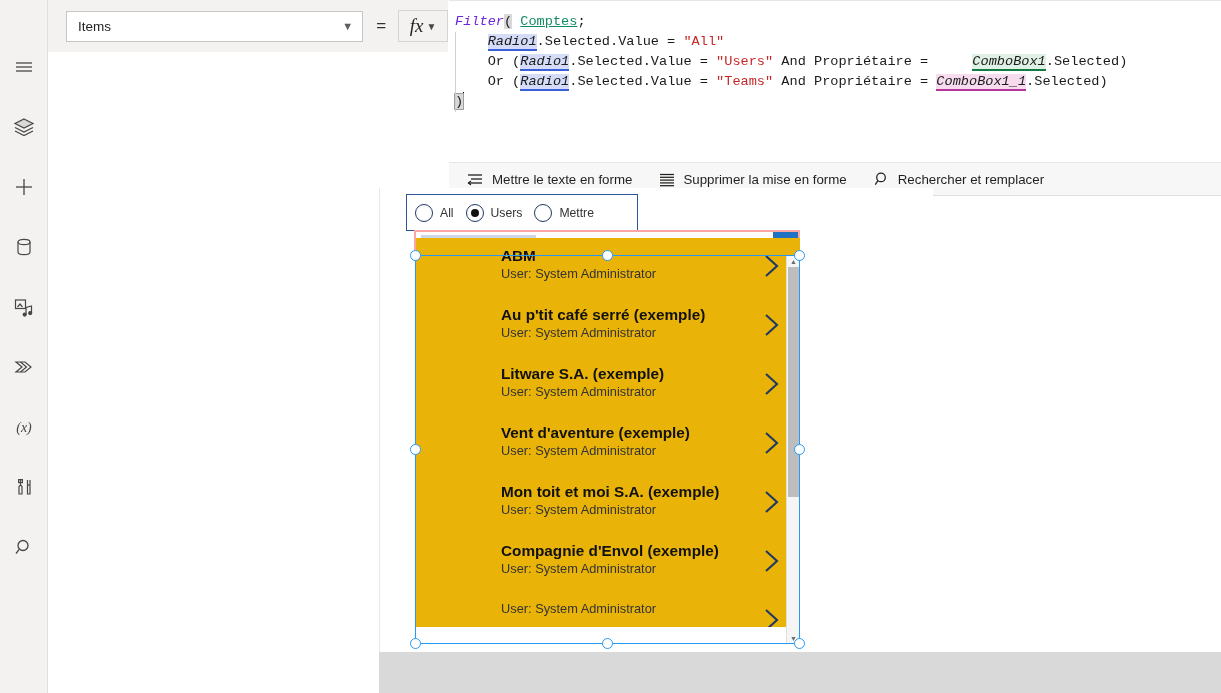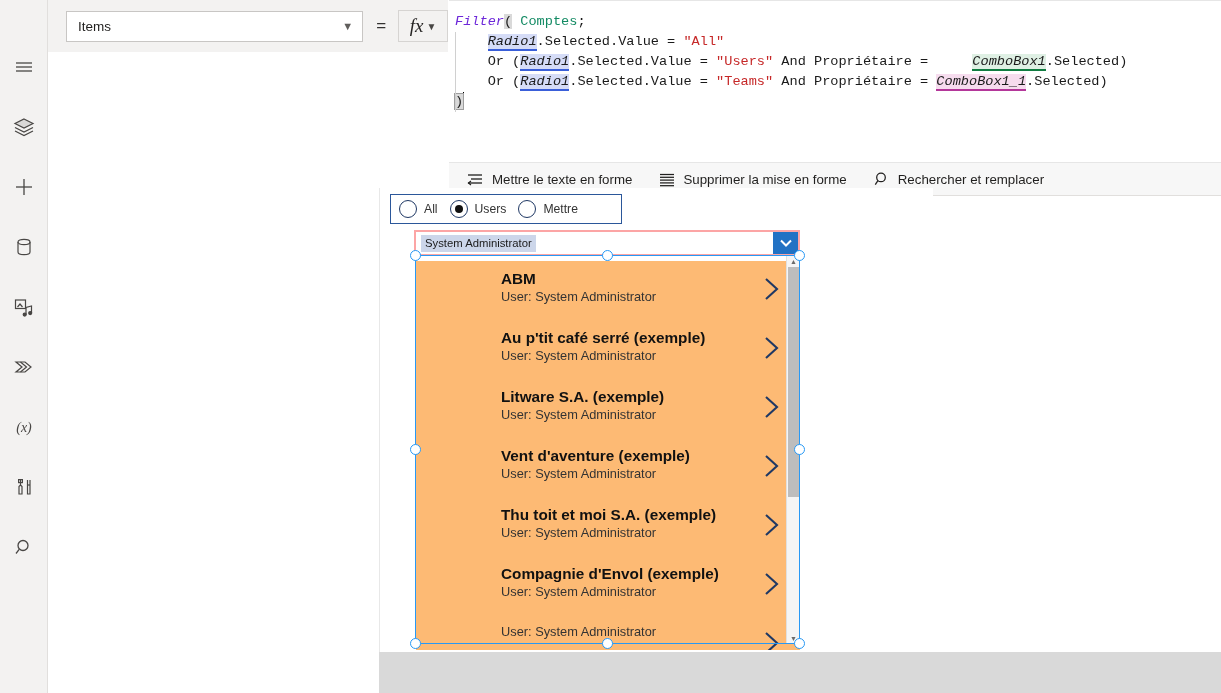--- a/index.html
+++ b/index.html
@@ -115,21 +115,21 @@
   }
   #formula-code {
     font-family: "Liberation Mono", monospace;
     font-size: 13.6px;
     line-height: 20px;
     white-space: pre;
     padding: 11px 0 0 6px;
     color: #1a1a1a;
   }
   .tok-fn      { color: #6d28d9; font-style: italic; }
-  .tok-table   { color: #128a63; }
+  .tok-table   { color: #128a63; text-decoration: underline; }
   .tok-str     { color: #c62828; }
   .tok-plain   { color: #1a1a1a; }
   .tok-ctrl {
     font-style: italic;
     color: #1a1a1a;
   }
   .hl-blue   { background: #d5dcf7; border-bottom: 2px solid #3a5fd9; }
   .hl-green  { background: #dff0e4; border-bottom: 2px solid #107c41; margin-left: 36px; }
   .hl-pink   { background: #f6dcee; border-bottom: 2px solid #b4379a; }
   .paren-match {
@@ -197,23 +197,23 @@
     position: absolute;
     left: 379px; top: 652px;
     width: 842px;
     height: 41px;
     background: #d9d9d9;
   }
 
   
   #radio-control {
     position: absolute;
-    left: 390px; top: 194px;
+    left: 406px; top: 194px;
     width: 232px;
-    height: 30px;
+    height: 37px;
     background: #ffffff;
     border: 1.6px solid #2b579a;
     box-sizing: border-box;
     display: flex;
     align-items: center;
     padding-left: 8px;
   }
   .radio-item {
     display: flex;
     align-items: center;
@@ -270,24 +270,24 @@
     background: #2272c4;
     display: flex;
     align-items: center;
     justify-content: center;
     cursor: pointer;
   }
 
   
   #gallery-control {
     position: absolute;
-    left: 416px; top: 261px;
+    left: 416px; top: 238px;
     width: 384px;
     height: 389px;
-    background: #fdba74;
+    background: #eab308;
     overflow: hidden;
   }
   .gal-item {
     position: relative;
     height: 59px;
     padding: 8px 0 0 85px;
     box-sizing: border-box;
   }
   .gal-title {
     font-size: 15.3px;
@@ -526,21 +526,21 @@
         </svg></div>
     </div>
     <div class="gal-item">
       <div class="gal-title">Vent d'aventure (exemple)</div>
       <div class="gal-sub">User: System Administrator</div>
       <div class="gal-chev"><svg width="20" height="28" viewBox="0 0 20 28" fill="none" stroke="#1f3864" stroke-width="2.1">
           <path d="M4 4 L15 14 L4 24"></path>
         </svg></div>
     </div>
     <div class="gal-item">
-      <div class="gal-title">Thu toit et moi S.A. (exemple)</div>
+      <div class="gal-title">Mon toit et moi S.A. (exemple)</div>
       <div class="gal-sub">User: System Administrator</div>
       <div class="gal-chev"><svg width="20" height="28" viewBox="0 0 20 28" fill="none" stroke="#1f3864" stroke-width="2.1">
           <path d="M4 4 L15 14 L4 24"></path>
         </svg></div>
     </div>
     <div class="gal-item">
       <div class="gal-title">Compagnie d'Envol (exemple)</div>
       <div class="gal-sub">User: System Administrator</div>
       <div class="gal-chev"><svg width="20" height="28" viewBox="0 0 20 28" fill="none" stroke="#1f3864" stroke-width="2.1">
           <path d="M4 4 L15 14 L4 24"></path>

